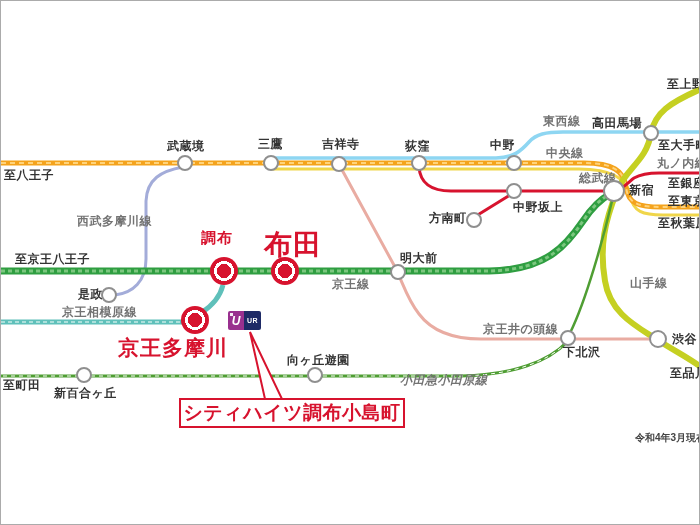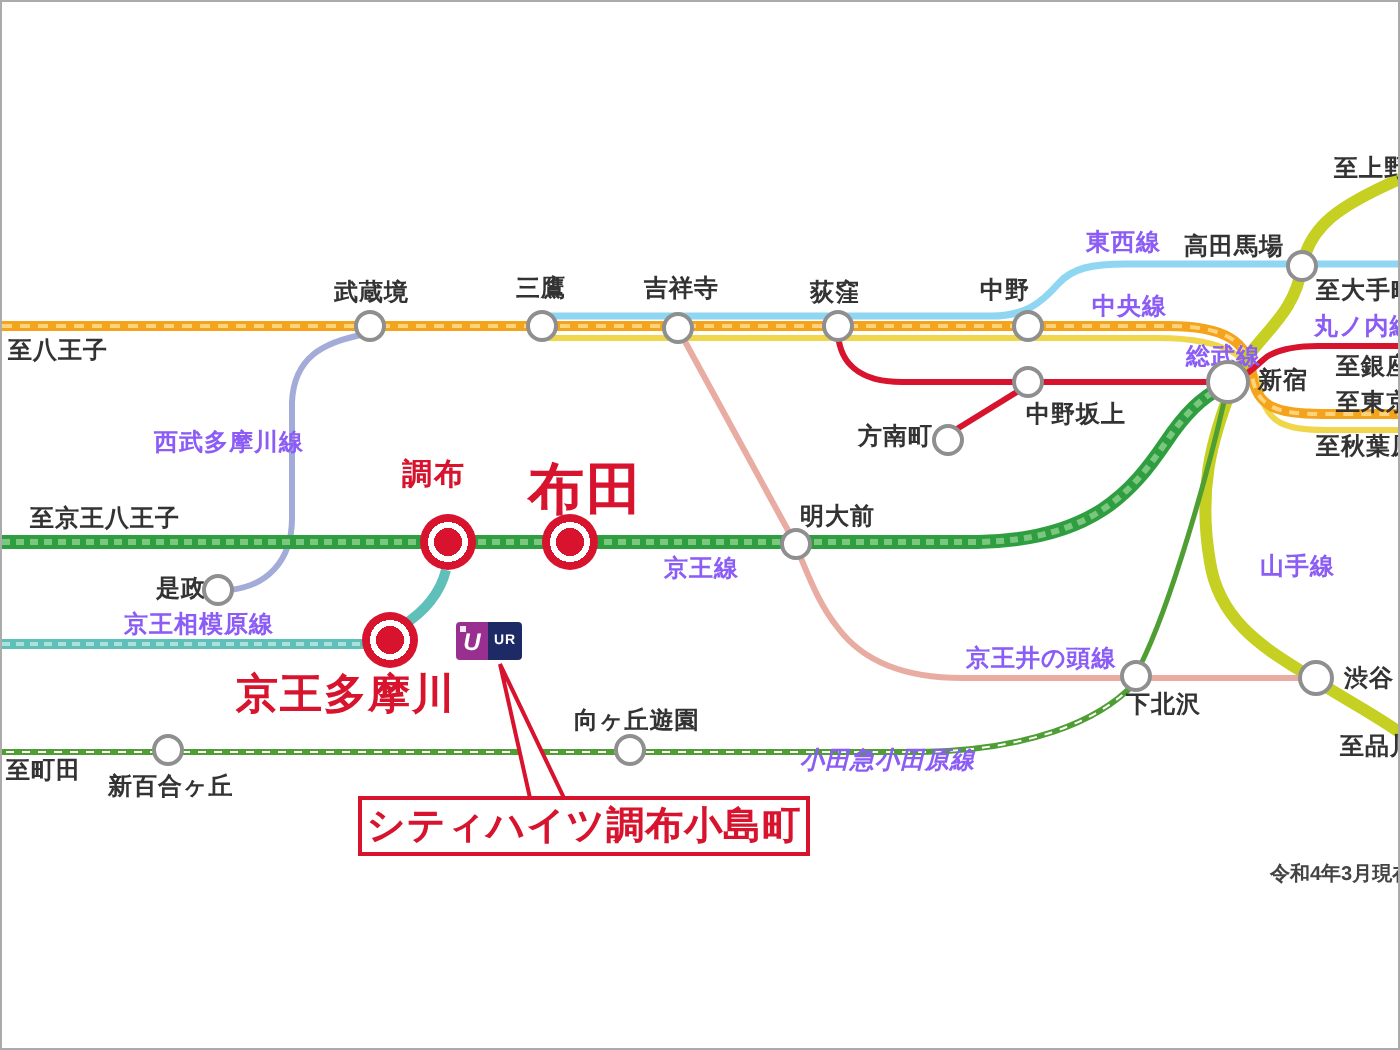--- a/index.html
+++ b/index.html
@@ -8,21 +8,21 @@
     border:1px solid #ababab;background:#fff;overflow:hidden;
     font-family:"Liberation Sans",sans-serif;
   }
   #rail-svg{position:absolute;left:0;top:0;z-index:1;}
   #layer-labels,#layer-stations{position:absolute;left:0;top:0;width:100%;height:100%;}
   #layer-labels{z-index:3;}
   #layer-stations{z-index:4;}
   .lbl{position:absolute;white-space:nowrap;font-weight:bold;color:#333;
        font-size:12px;letter-spacing:0.5px;line-height:1.1;}
   .lbl.dest{font-size:12px;}
-  .lbl.line{font-size:12px;color:#8b5cf6;letter-spacing:0.5px;}
+  .lbl.line{font-size:12px;color:#737373;letter-spacing:0.5px;}
   .lbl.target{color:#d7132e;letter-spacing:1px;}
   .lbl.note{font-size:10px;color:#444;font-weight:bold;letter-spacing:0;}
   .st-normal{position:absolute;border-radius:50%;background:#fff;
              border:2px solid #8f8f8f;box-sizing:border-box;}
   .st-target{position:absolute;border-radius:50%;
              background:radial-gradient(circle,#d7132e 0 7px,#fff 7px 10px,#d7132e 10px 14px);}
   #callout-box{
     position:absolute;left:178px;top:397px;width:226px;height:30px;z-index:5;
     box-sizing:border-box;border:2px solid #d7132e;background:#fff;color:#d7132e;
     font-size:19px;font-weight:bold;display:flex;align-items:center;justify-content:center;
@@ -99,21 +99,21 @@
       <div class="lbl dest" style="left: 666px; top: 77px;">至上野</div>
       <div class="lbl dest" style="left: 657px; top: 138px;">至大手町</div>
       <div class="lbl dest" style="left: 667px; top: 176px;">至銀座</div>
       <div class="lbl dest" style="left: 667px; top: 194px;">至東京</div>
       <div class="lbl dest" style="left: 657px; top: 216px;">至秋葉原</div>
       <div class="lbl dest" style="left: 14px; top: 252px;">至京王八王子</div>
       <div class="lbl dest" style="left: 2px; top: 378px;">至町田</div>
       <div class="lbl dest" style="left: 669px; top: 366px;">至品川</div>
       <div class="lbl line" style="left: 542px; top: 114px;">東西線</div>
       <div class="lbl line" style="left: 545px; top: 146px;">中央線</div>
-      <div class="lbl line" style="left: 556px; top: 171px; padding-left: 36px;">総武線</div>
+      <div class="lbl line" style="left: 542px; top: 171px; padding-left: 36px;">総武線</div>
       <div class="lbl line" style="left: 656px; top: 156px;">丸ノ内線</div>
       <div class="lbl line" style="left: 629px; top: 276px;">山手線</div>
       <div class="lbl line" style="left: 76px; top: 214px;">西武多摩川線</div>
       <div class="lbl line" style="left: 331px; top: 277px;">京王線</div>
       <div class="lbl line" style="left: 61px; top: 305px;">京王相模原線</div>
       <div class="lbl line" style="left: 482px; top: 322px;">京王井の頭線</div>
       <div class="lbl line" style="left: 399px; top: 373px; font-style: italic;">小田急小田原線</div>
       <div class="lbl target" style="left: 200px; top: 229px; font-size: 15px;">調布</div>
       <div class="lbl target" style="left: 263px; top: 229px; font-size: 28px;">布田</div>
       <div class="lbl target" style="left: 117px; top: 335px; font-size: 21px;">京王多摩川</div>

